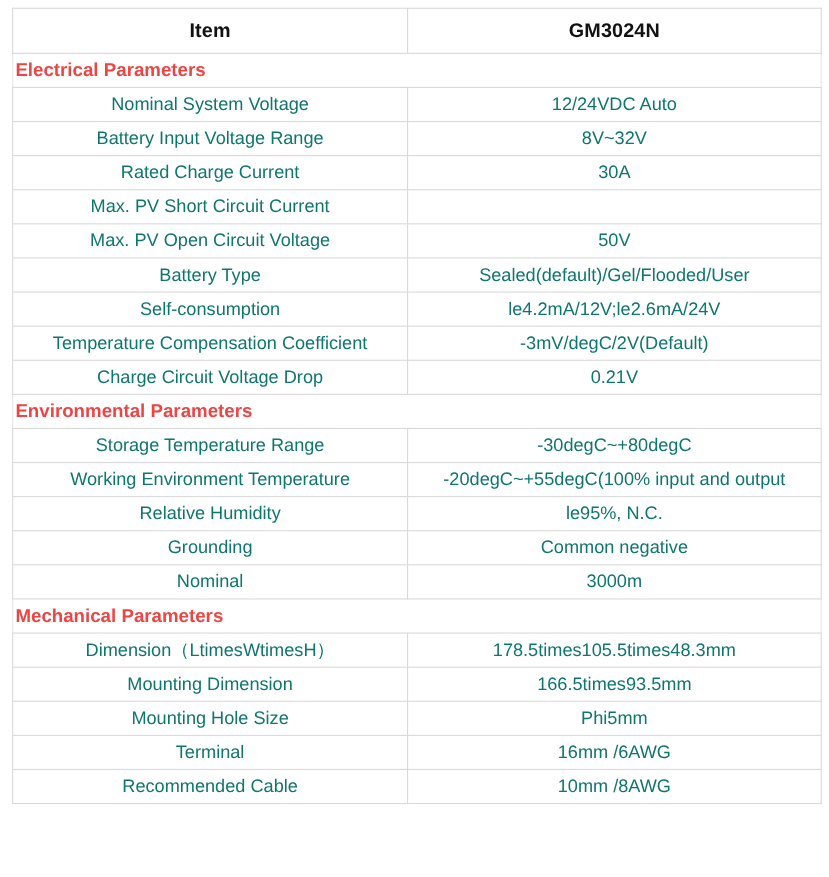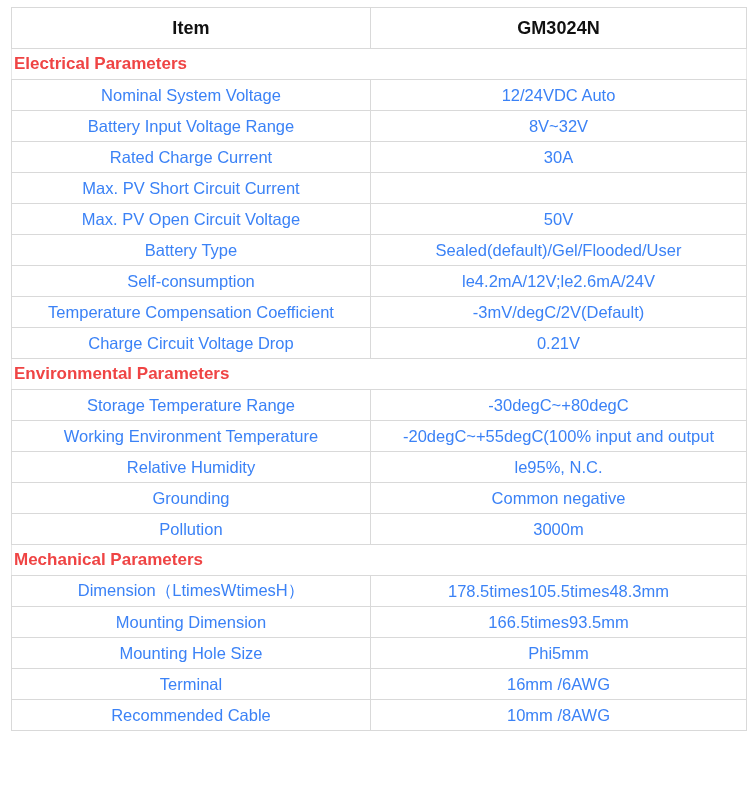--- a/index.html
+++ b/index.html
@@ -46,21 +46,21 @@
     vertical-align: middle;
     padding: 0 0 0 2px;
     border-left-color: #e6e6e6;
     border-right-color: #e6e6e6;
   }
   td.item-cell,
   td.value-cell {
     height: 30px;
     font-size: 16.5px;
     font-weight: 400;
-    color: #3b82f6;
+    color: #0f766e;
     text-align: center;
     vertical-align: middle;
     padding: 0 4px;
   }
 </style>
 </head>
 <body>
 
 <div class="spec-wrap">
   <table class="spec-table">
@@ -127,21 +127,21 @@
         </tr>
         <tr>
           <td class="item-cell">Relative Humidity</td>
           <td class="value-cell">le95%, N.C.</td>
         </tr>
         <tr>
           <td class="item-cell">Grounding</td>
           <td class="value-cell">Common negative</td>
         </tr>
         <tr>
-          <td class="item-cell">Pollution</td>
+          <td class="item-cell">Nominal</td>
           <td class="value-cell">3000m</td>
         </tr>
         <tr>
           <td colspan="2" class="section-cell">Mechanical Parameters</td>
         </tr>
         <tr>
           <td class="item-cell">Dimension（LtimesWtimesH）</td>
           <td class="value-cell">178.5times105.5times48.3mm</td>
         </tr>
         <tr>

